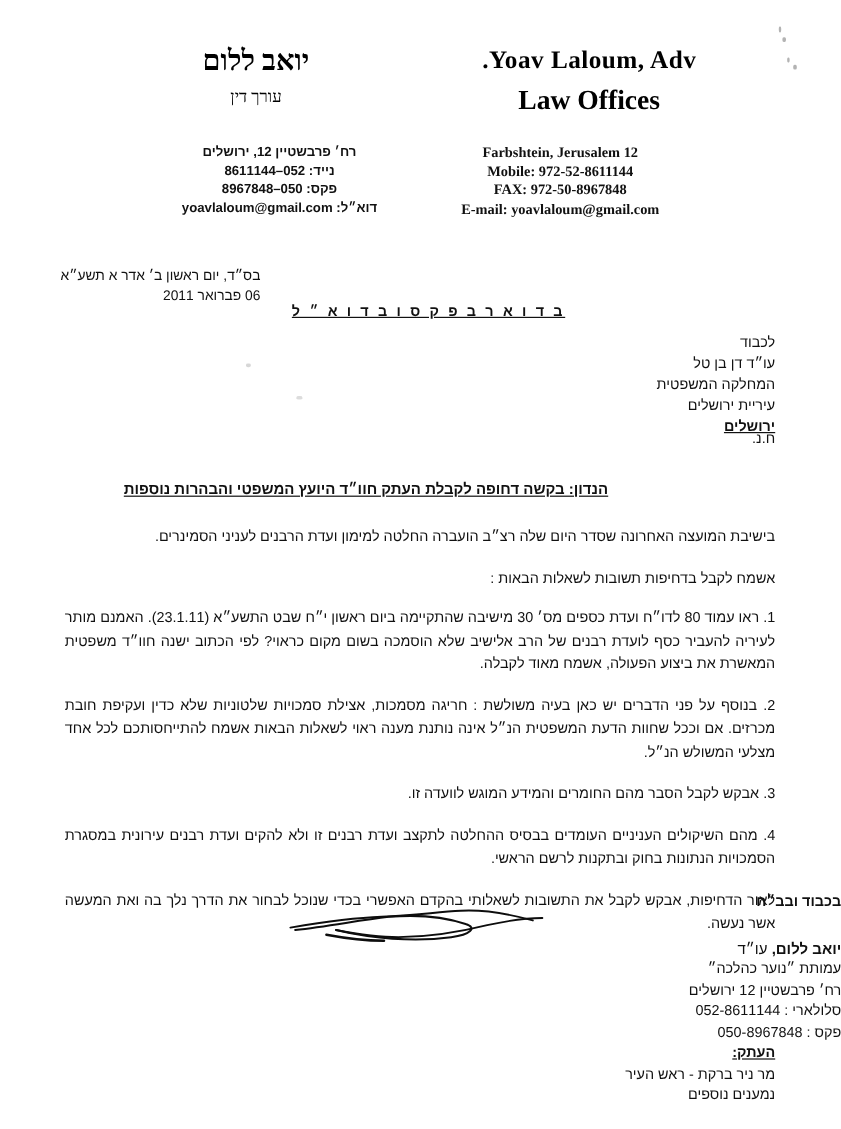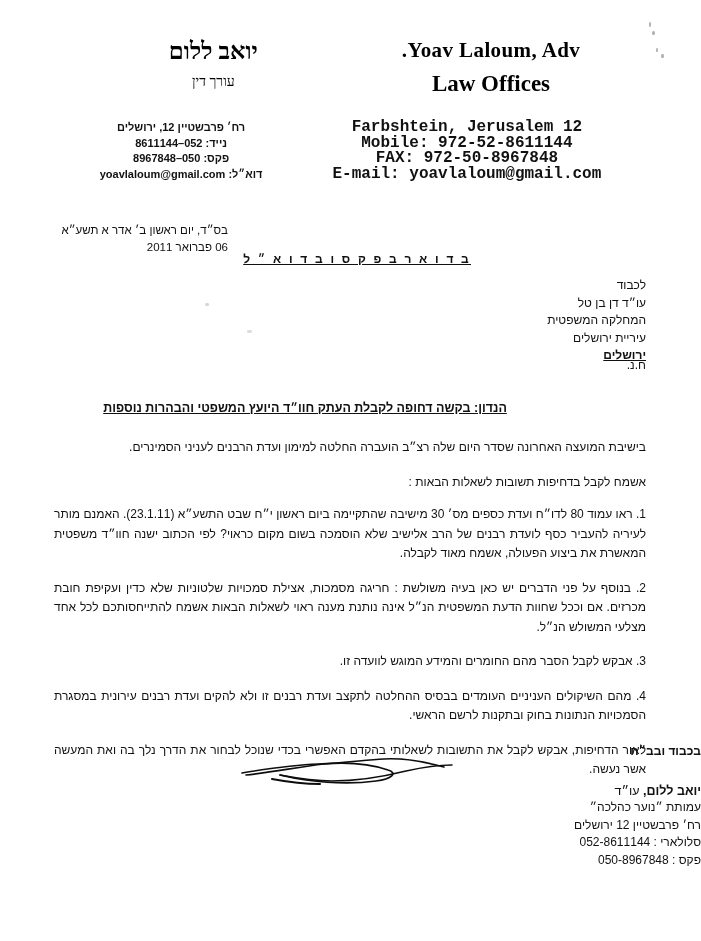--- a/index.html
+++ b/index.html
@@ -53,38 +53,38 @@
   .contacts {
     position: absolute;
     top: 120px;
     left: 0;
     width: 701px;
     display: flex;
     justify-content: center;
     gap: 70px;
   }
   .contact-col {
-    font-family: Liberation Mono, monospace;
-    font-weight: bold;
-    font-size: 16px;
+    font-family: Liberation Serif, serif;
+    font-weight: bold;
+    font-size: 12px;
     line-height: 15.5px;
     color: #111;
     text-align: center;
   }
   .contact-col.he {
     direction: rtl;
     font-family: "Liberation Sans", sans-serif;
     font-size: 11px;
   }
 
   
   .datebox {
     position: absolute;
     top: 222px;
-    right: 473px;
+    right: 484px;
     text-align: right;
     direction: rtl;
     font-size: 11.5px;
     line-height: 17px;
     white-space: nowrap;
   }
   .delivery {
     position: absolute;
     top: 252px;
     right: 230px;
@@ -280,14 +280,19 @@
     </div>
 
     <div class="sig-lines">
       <div>עמותת ״נוער כהלכה״</div>
       <div>רח׳ פרבשטיין 12 ירושלים</div>
       <div>סלולארי :  052-8611144</div>
       <div>פקס : 050-8967848</div>
     </div>
   </div>
 
+  <div class="cc">
+    <div class="cc-title">העתק:</div>
+    <div>מר ניר ברקת - ראש העיר</div>
+    <div>נמענים נוספים</div>
+  </div>
 
 </div>
 
 </body></html>

